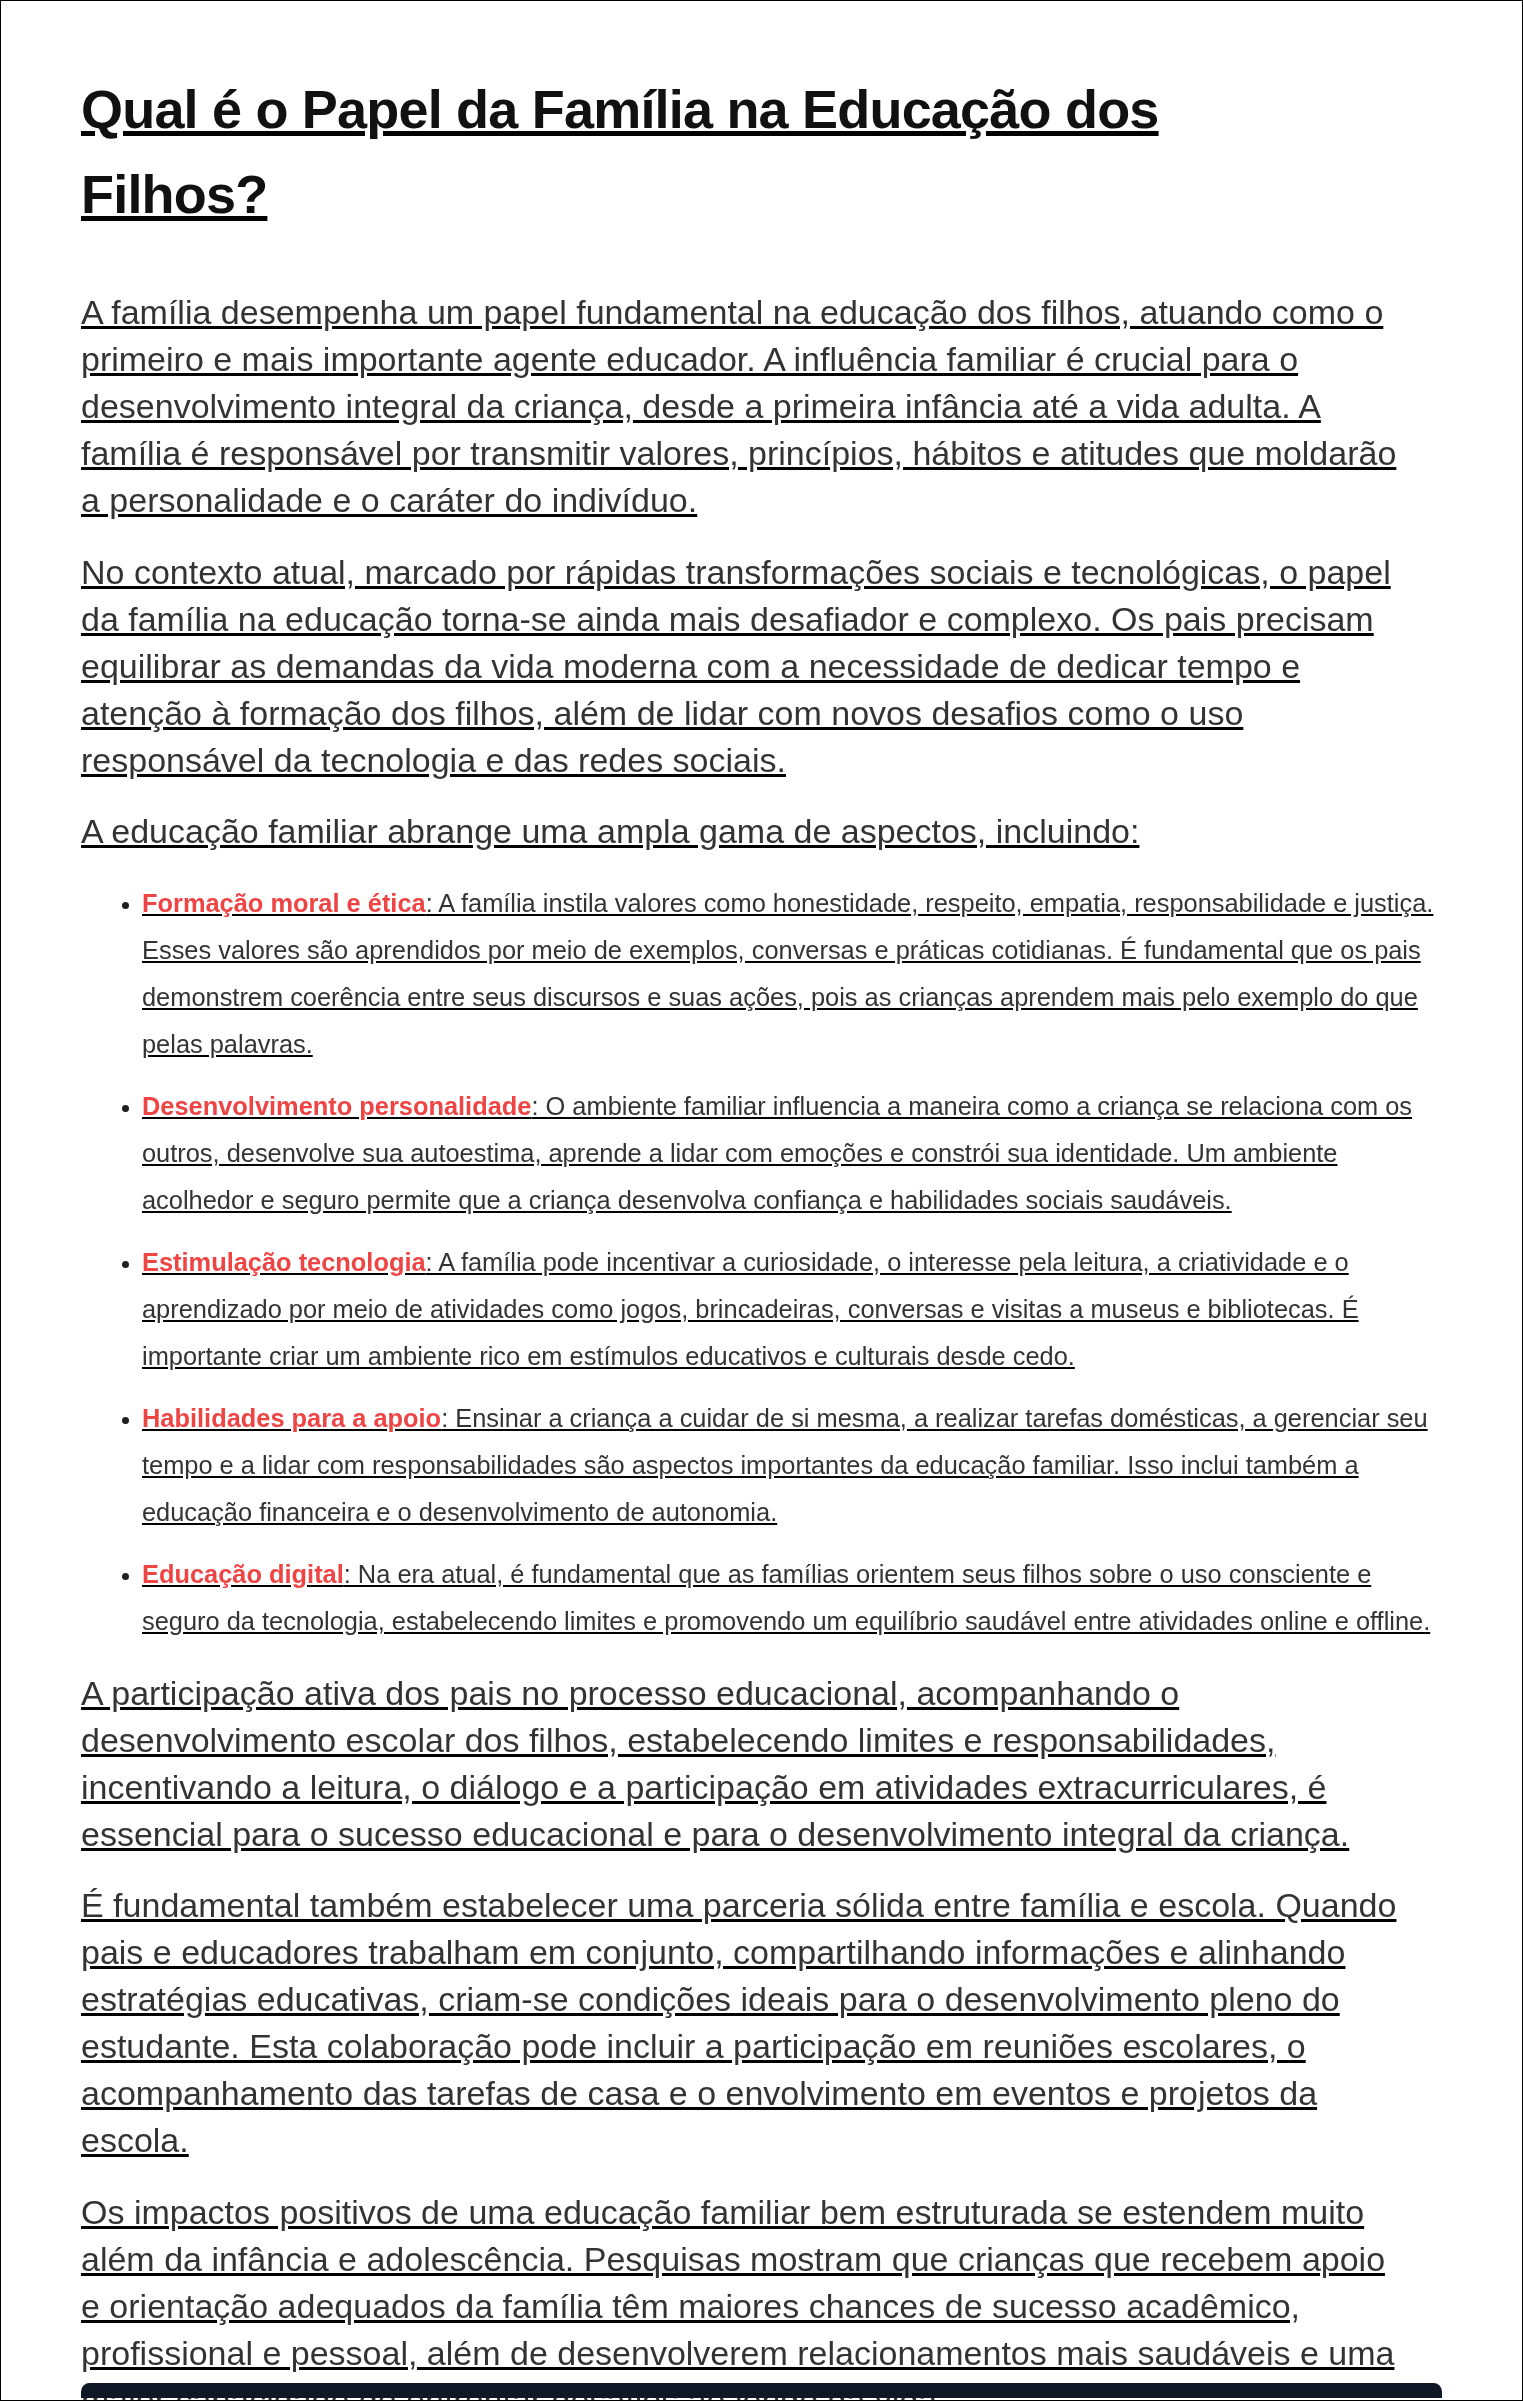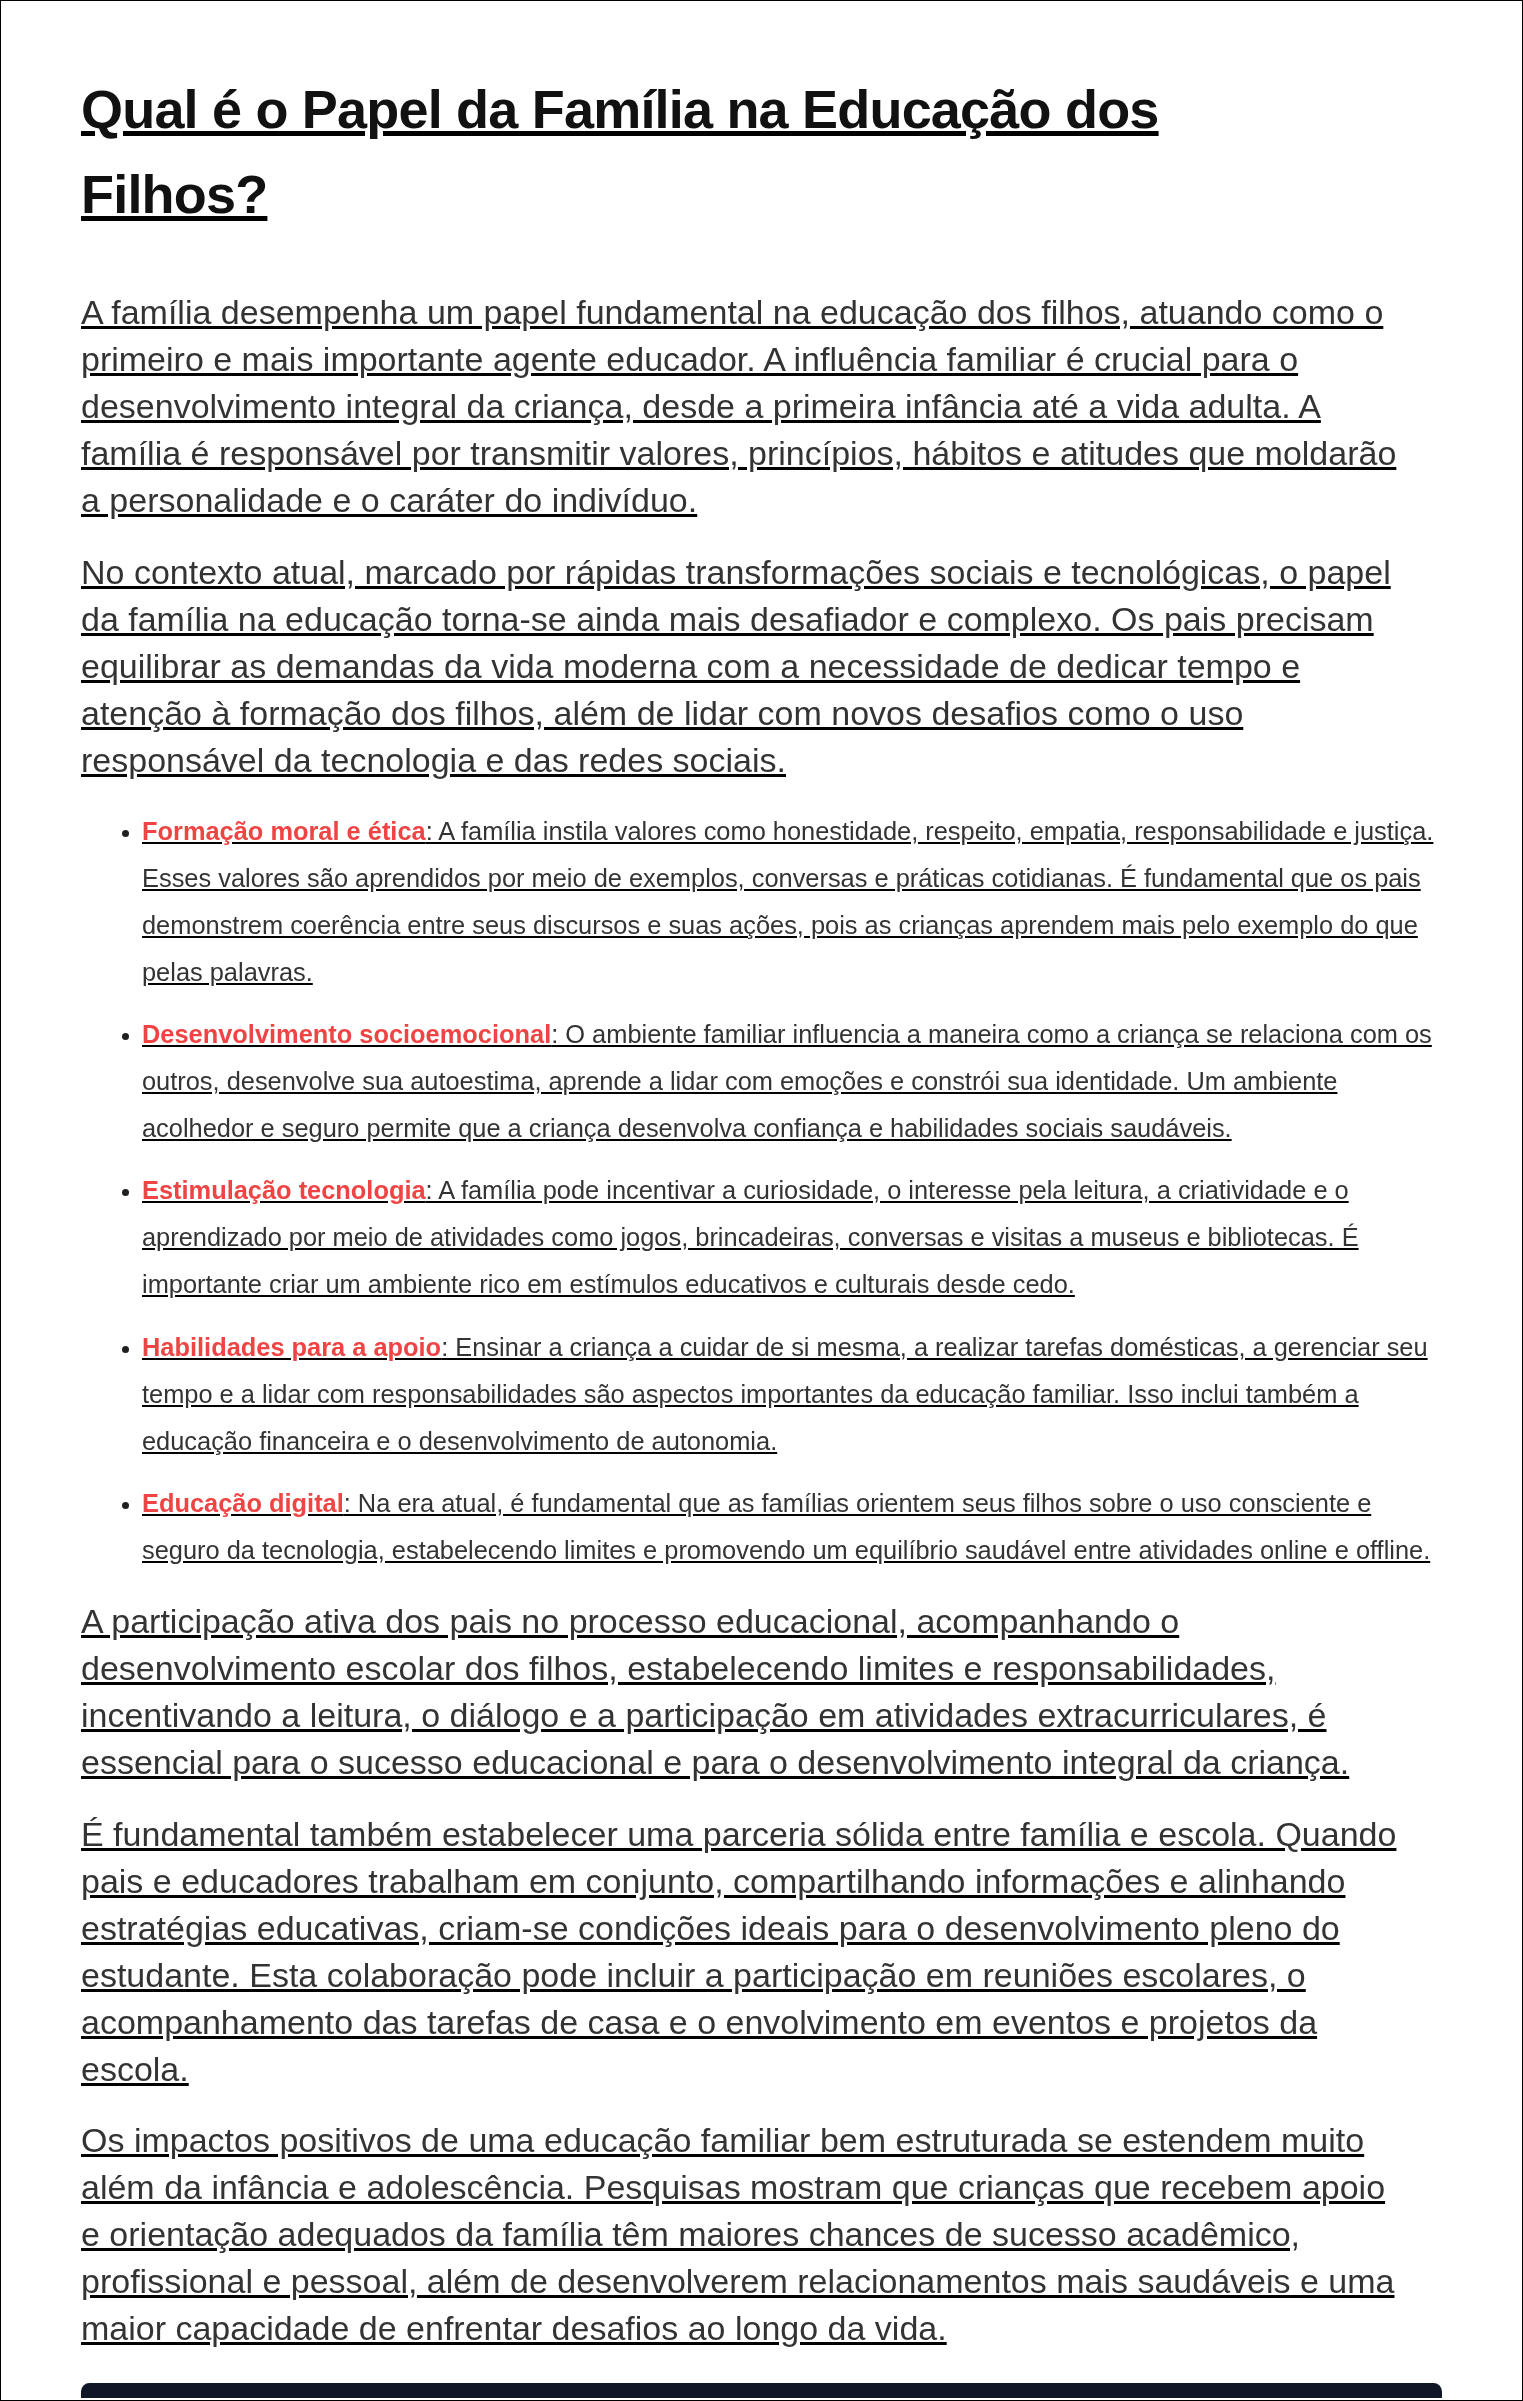--- a/index.html
+++ b/index.html
@@ -65,24 +65,25 @@
 
 <div class="page">
   <div class="content">
 
     <h1 class="article-title">Qual é o Papel da Família na Educação dos Filhos?</h1>
 
     <p class="body-par">A família desempenha um papel fundamental na educação dos filhos, atuando como o primeiro e mais importante agente educador. A influência familiar é crucial para o desenvolvimento integral da criança, desde a primeira infância até a vida adulta. A família é responsável por transmitir valores, princípios, hábitos e atitudes que moldarão a personalidade e o caráter do indivíduo.</p>
 
     <p class="body-par">No contexto atual, marcado por rápidas transformações sociais e tecnológicas, o papel da família na educação torna-se ainda mais desafiador e complexo. Os pais precisam equilibrar as demandas da vida moderna com a necessidade de dedicar tempo e atenção à formação dos filhos, além de lidar com novos desafios como o uso responsável da tecnologia e das redes sociais.</p>
 
+    <p class="body-par">A educação familiar abrange uma ampla gama de aspectos, incluindo:</p>
 
     <ul class="aspects">
       <li><strong>Formação moral e ética</strong><span>: A família instila valores como honestidade, respeito, empatia, responsabilidade e justiça. Esses valores são aprendidos por meio de exemplos, conversas e práticas cotidianas. É fundamental que os pais demonstrem coerência entre seus discursos e suas ações, pois as crianças aprendem mais pelo exemplo do que pelas palavras.</span></li>
-      <li><strong>Desenvolvimento socioemocional</strong><span>: O ambiente familiar influencia a maneira como a criança se relaciona com os outros, desenvolve sua autoestima, aprende a lidar com emoções e constrói sua identidade. Um ambiente acolhedor e seguro permite que a criança desenvolva confiança e habilidades sociais saudáveis.</span></li>
+      <li><strong>Desenvolvimento personalidade</strong><span>: O ambiente familiar influencia a maneira como a criança se relaciona com os outros, desenvolve sua autoestima, aprende a lidar com emoções e constrói sua identidade. Um ambiente acolhedor e seguro permite que a criança desenvolva confiança e habilidades sociais saudáveis.</span></li>
       <li><strong>Estimulação tecnologia</strong><span>: A família pode incentivar a curiosidade, o interesse pela leitura, a criatividade e o aprendizado por meio de atividades como jogos, brincadeiras, conversas e visitas a museus e bibliotecas. É importante criar um ambiente rico em estímulos educativos e culturais desde cedo.</span></li>
       <li><strong>Habilidades para a apoio</strong><span>: Ensinar a criança a cuidar de si mesma, a realizar tarefas domésticas, a gerenciar seu tempo e a lidar com responsabilidades são aspectos importantes da educação familiar. Isso inclui também a educação financeira e o desenvolvimento de autonomia.</span></li>
       <li><strong>Educação digital</strong><span>: Na era atual, é fundamental que as famílias orientem seus filhos sobre o uso consciente e seguro da tecnologia, estabelecendo limites e promovendo um equilíbrio saudável entre atividades online e offline.</span></li>
     </ul>
 
     <p class="body-par">A participação ativa dos pais no processo educacional, acompanhando o desenvolvimento escolar dos filhos, estabelecendo limites e responsabilidades, incentivando a leitura, o diálogo e a participação em atividades extracurriculares, é essencial para o sucesso educacional e para o desenvolvimento integral da criança.</p>
 
     <p class="body-par">É fundamental também estabelecer uma parceria sólida entre família e escola. Quando pais e educadores trabalham em conjunto, compartilhando informações e alinhando estratégias educativas, criam-se condições ideais para o desenvolvimento pleno do estudante. Esta colaboração pode incluir a participação em reuniões escolares, o acompanhamento das tarefas de casa e o envolvimento em eventos e projetos da escola.</p>
 
     <p class="body-par">Os impactos positivos de uma educação familiar bem estruturada se estendem muito além da infância e adolescência. Pesquisas mostram que crianças que recebem apoio e orientação adequados da família têm maiores chances de sucesso acadêmico, profissional e pessoal, além de desenvolverem relacionamentos mais saudáveis e uma maior capacidade de enfrentar desafios ao longo da vida.</p>

